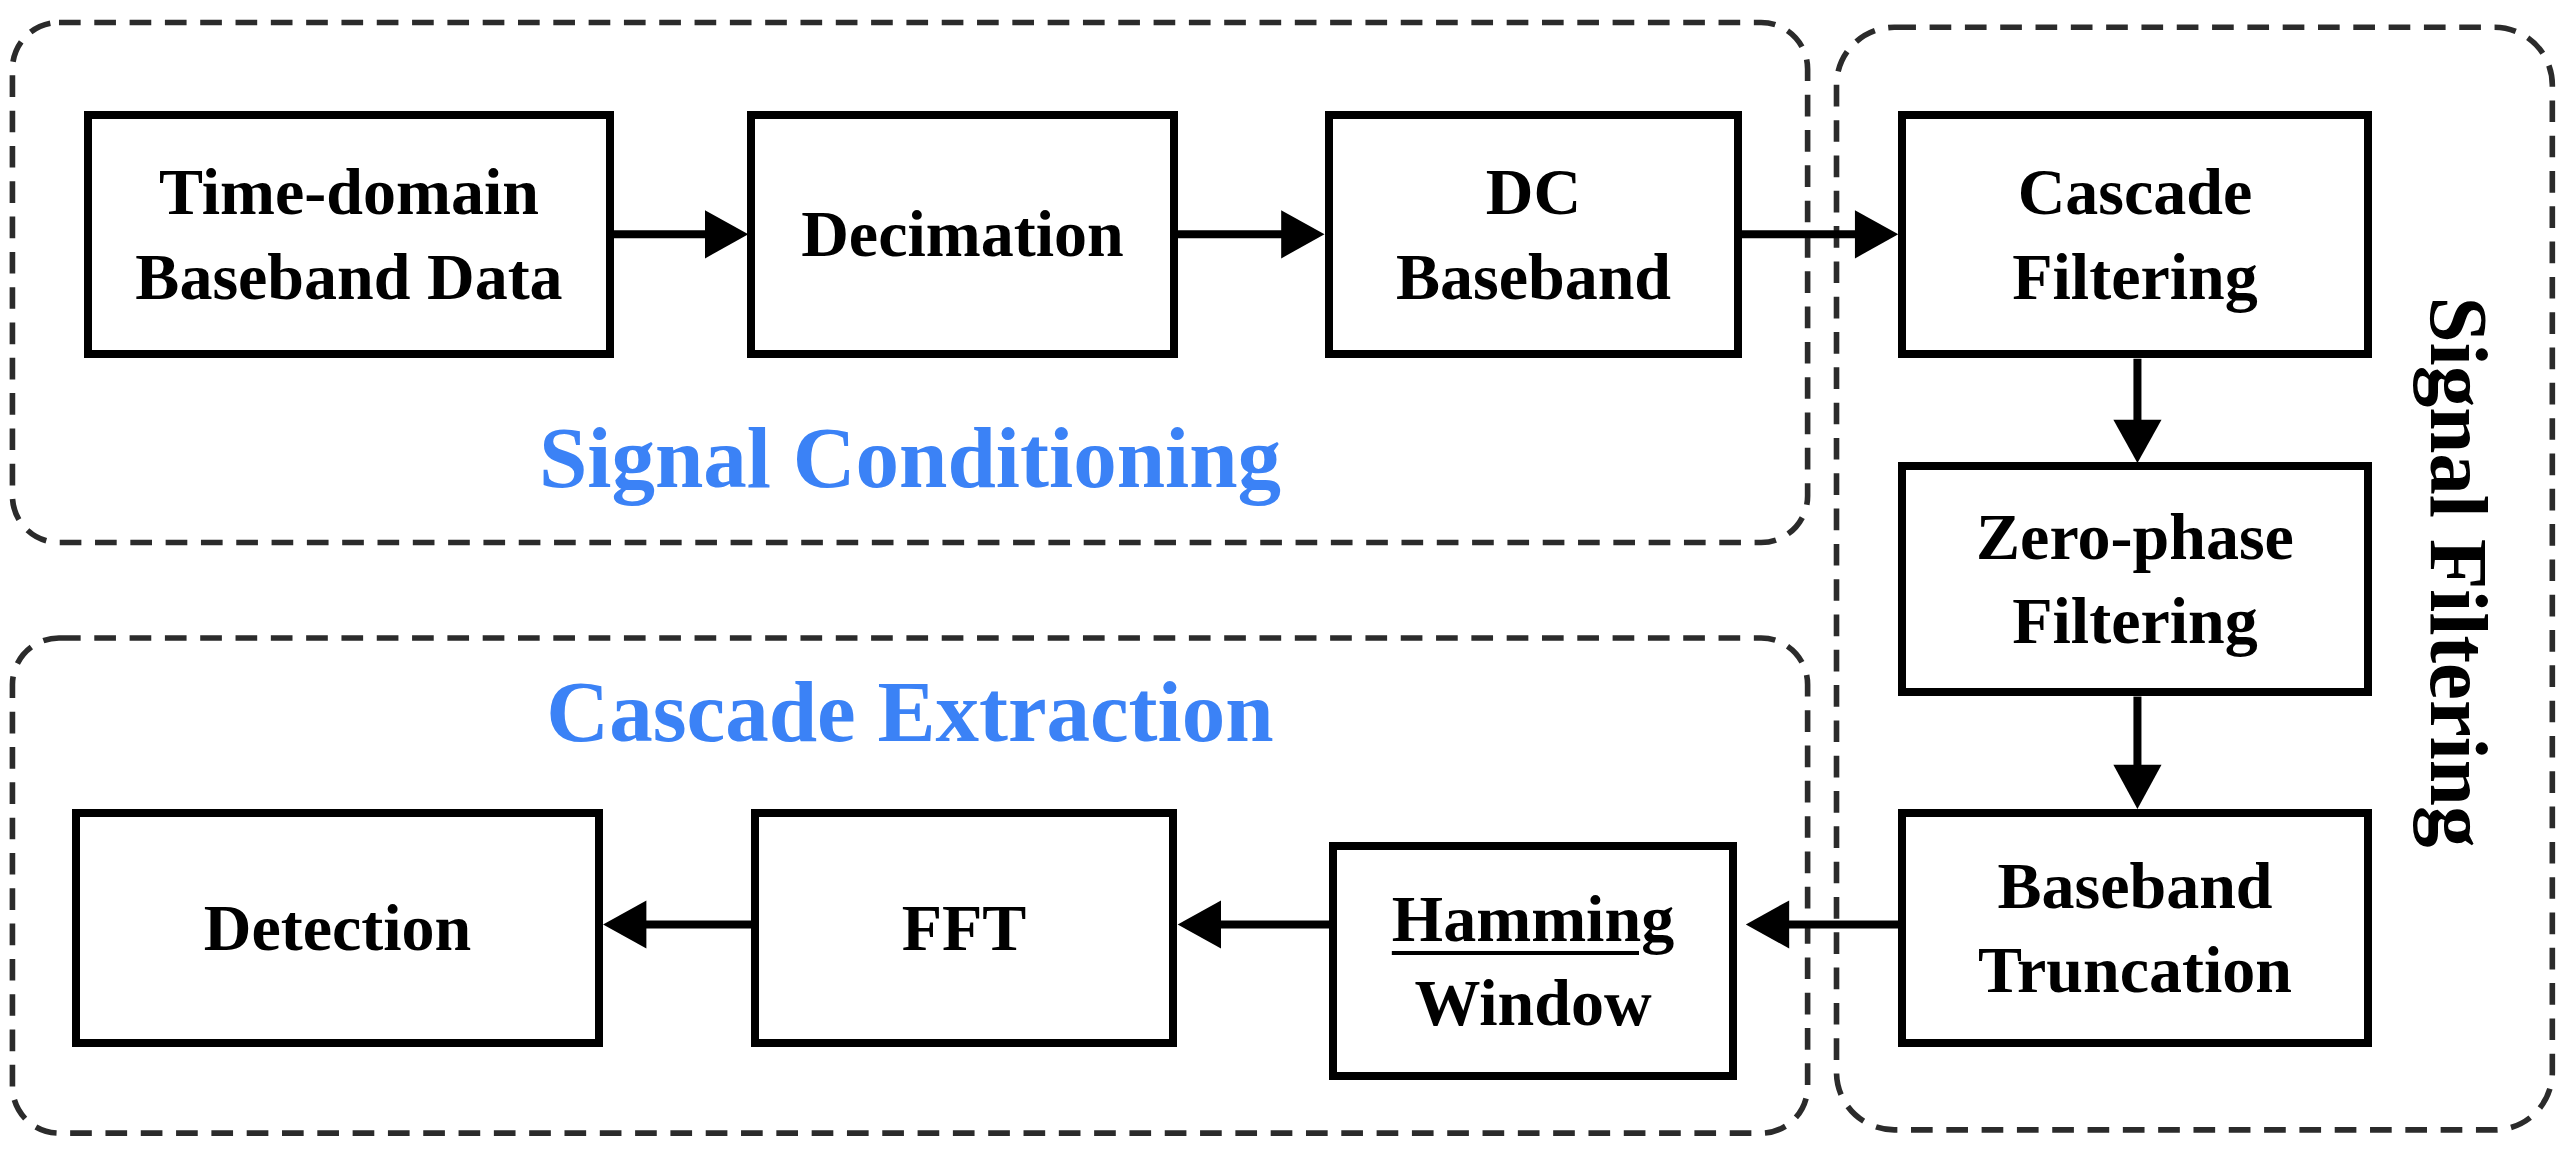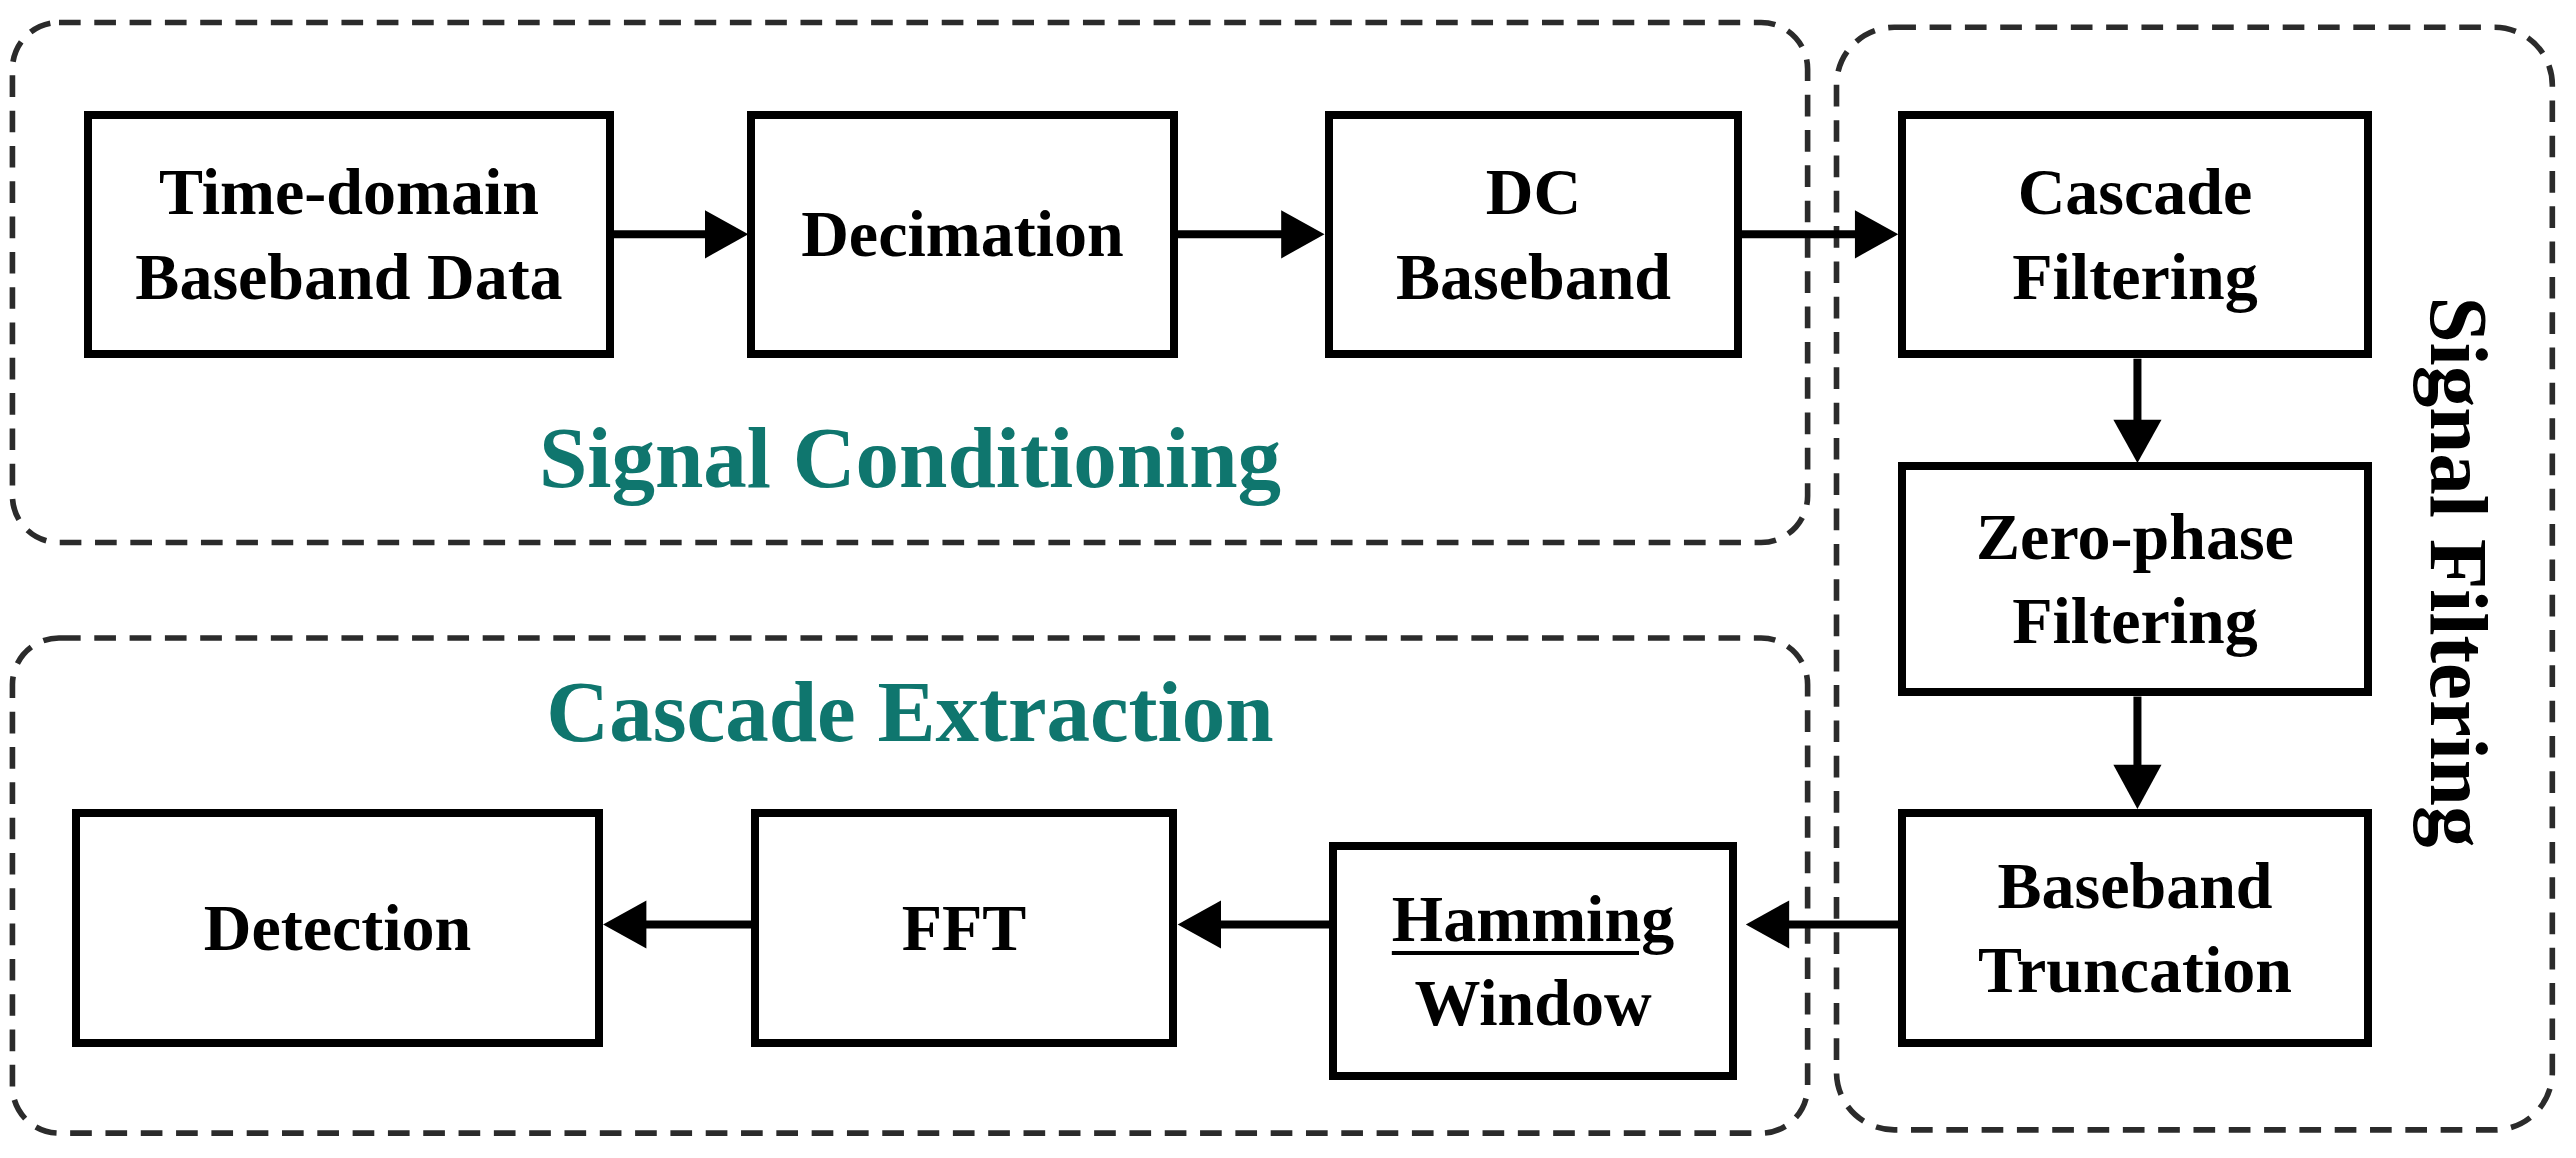--- a/index.html
+++ b/index.html
@@ -28,21 +28,21 @@
     line-height:1.28;
   }
   .node span{display:block;}
   .underlined{
     text-decoration:underline;
     text-decoration-thickness:4px;
     text-underline-offset:9.6px;
   }
   .container-heading{
     position:absolute;
-    color:#0f766e;
+    color:#3b82f6;
     font-weight:bold;
     font-size:87px;
     line-height:1;
     text-align:center;
     white-space:nowrap;
   }
   .vertical-heading{
     position:absolute;
     color:#000000;
     font-weight:bold;

